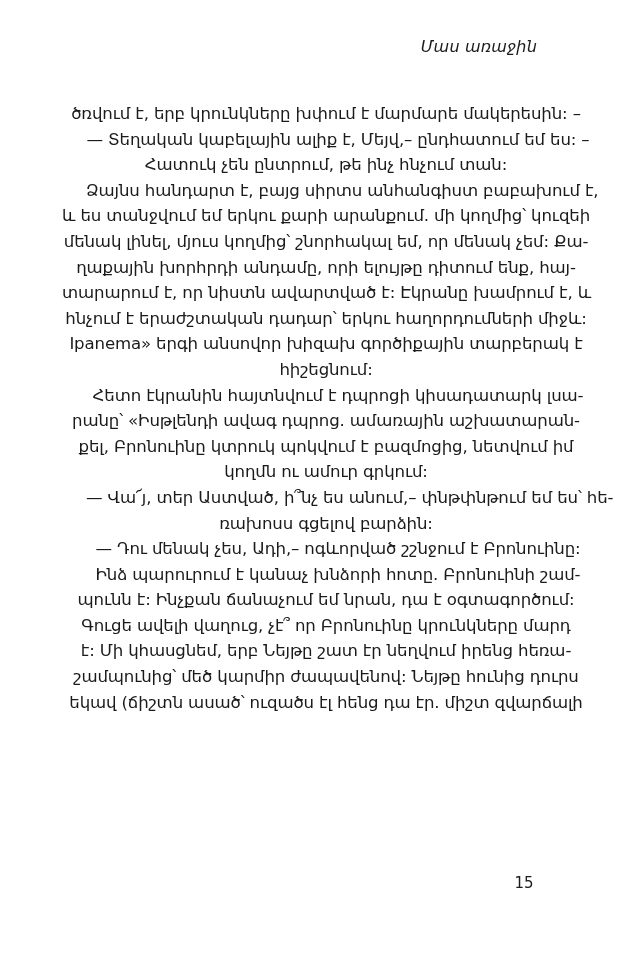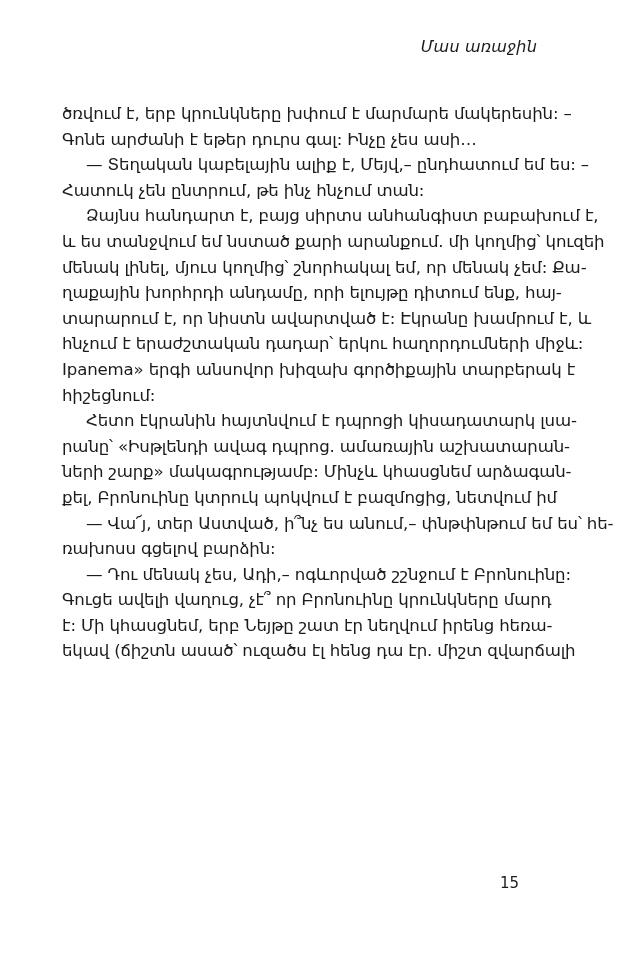--- a/index.html
+++ b/index.html
@@ -33,58 +33,62 @@
     left: 62px;
     top: 101px;
     width: 528px;
   }
   .text-line {
     font-size: 16.6px;
     line-height: 25.6px;
     letter-spacing: -0.15px;
     white-space: nowrap;
     color: #1b1b1b;
+    text-align: center;
   }
   .text-line.indent {
     padding-left: 24px;
   }
   .page-number {
     position: absolute;
     top: 874px;
     left: 500px;
     width: 48px;
+    text-align: center;
     font-size: 15px;
     color: #1b1b1b;
   }
 </style>
 </head>
 <body>
 
 <div class="page">
   <div class="running-header">Մաս առաջին</div>
 
   <div class="text-block">
       <div class="text-line">ծռվում է, երբ կրունկները խփում է մարմարե մակերեսին: –</div>
-      <div class="text-line">Գոնե արժանի է եթեր դուրս գալ: Ինչը չես ասի…</div>
       <div class="text-line indent">— Տեղական կաբելային ալիք է, Մեյվ,– ընդհատում եմ ես: –</div>
       <div class="text-line">Հատուկ չեն ընտրում, թե ինչ հնչում տան:</div>
       <div class="text-line indent">Ձայնս հանդարտ է, բայց սիրտս անհանգիստ բաբախում է,</div>
-      <div class="text-line">և ես տանջվում եմ նստած քարի արանքում. մի կողմից՝ կուզեի</div>
+      <div class="text-line">և ես տանջվում եմ երկու քարի արանքում. մի կողմից՝ կուզեի</div>
       <div class="text-line">մենակ լինել, մյուս կողմից՝ շնորհակալ եմ, որ մենակ չեմ: Քա-</div>
       <div class="text-line">ղաքային խորհրդի անդամը, որի ելույթը դիտում ենք, հայ-</div>
       <div class="text-line">տարարում է, որ նիստն ավարտված է: Էկրանը խամրում է, և</div>
       <div class="text-line">հնչում է երաժշտական դադար՝ երկու հաղորդումների միջև:</div>
       <div class="text-line">Ipanema» երգի անսովոր խիզախ գործիքային տարբերակ է</div>
       <div class="text-line">հիշեցնում:</div>
       <div class="text-line indent">Հետո էկրանին հայտնվում է դպրոցի կիսադատարկ լսա-</div>
       <div class="text-line">րանը՝ «Իսթլենդի ավագ դպրոց. ամառային աշխատարան-</div>
-      <div class="text-line">ների շարք» մակագրությամբ: Մինչև կհասցնեմ արձագան-</div>
       <div class="text-line">քել, Բրոնուինը կտրուկ պոկվում է բազմոցից, նետվում իմ</div>
+      <div class="text-line">կողմն ու ամուր գրկում:</div>
       <div class="text-line indent">— Վա՜յ, տեր Աստված, ի՞նչ ես անում,– փնթփնթում եմ ես՝ հե-</div>
       <div class="text-line">ռախոսս գցելով բարձին:</div>
       <div class="text-line indent">— Դու մենակ չես, Ադի,– ոգևորված շշնջում է Բրոնուինը:</div>
+      <div class="text-line indent">Ինձ պարուրում է կանաչ խնձորի հոտը. Բրոնուինի շամ-</div>
+      <div class="text-line">պունն է: Ինչքան ճանաչում եմ նրան, դա է օգտագործում:</div>
       <div class="text-line">Գուցե ավելի վաղուց, չէ՞ որ Բրոնուինը կրունկները մարդ</div>
       <div class="text-line">է: Մի կհասցնեմ, երբ Նեյթը շատ էր նեղվում իրենց հեռա-</div>
+      <div class="text-line">շամպունից՝ մեծ կարմիր ժապավենով: Նեյթը հունից դուրս</div>
       <div class="text-line">եկավ (ճիշտն ասած՝ ուզածս էլ հենց դա էր. միշտ զվարճալի</div>
     </div>
 
   <div class="page-number">15</div>
 </div>
 
 </body></html>

